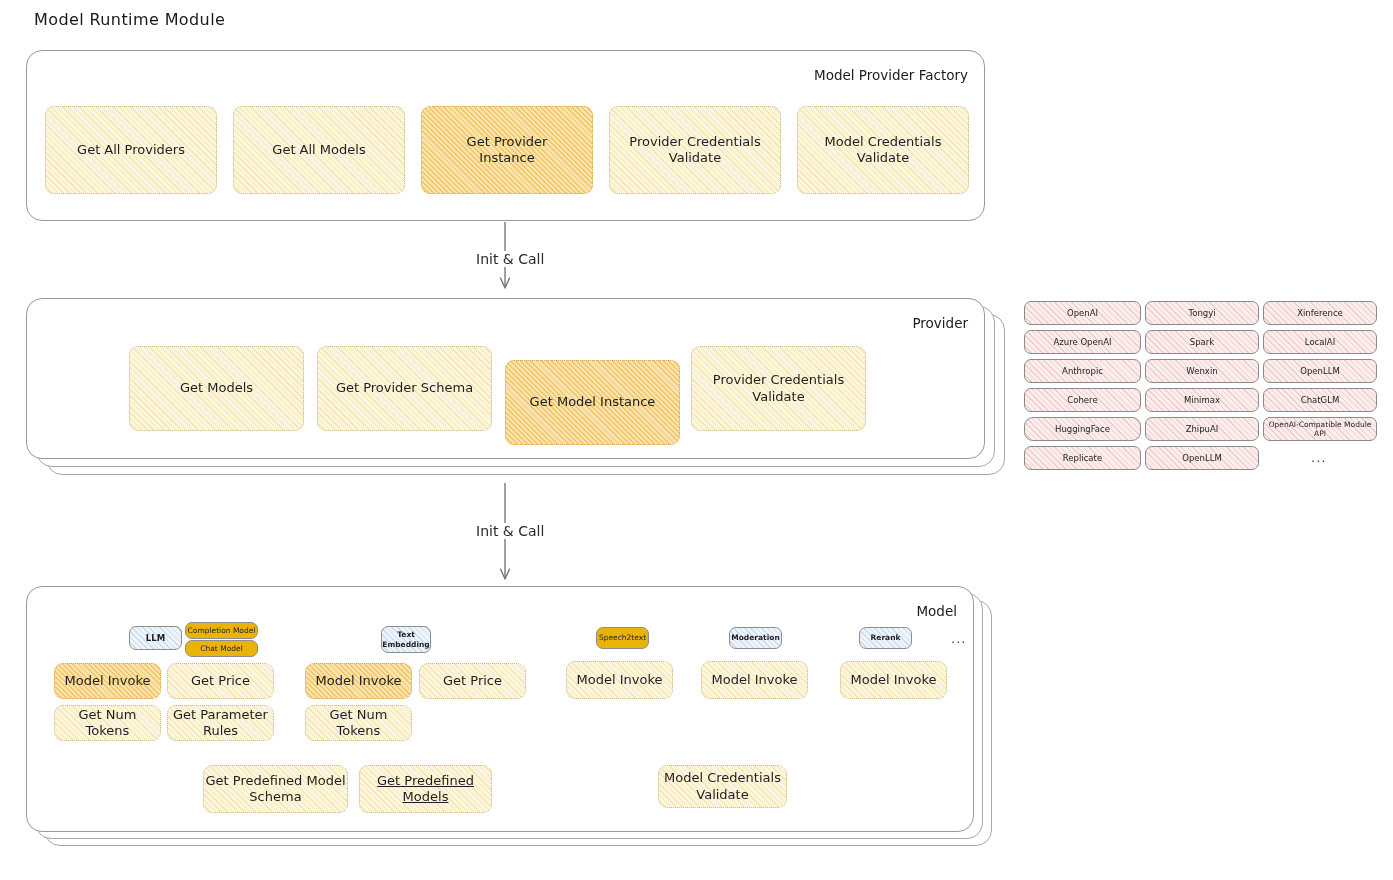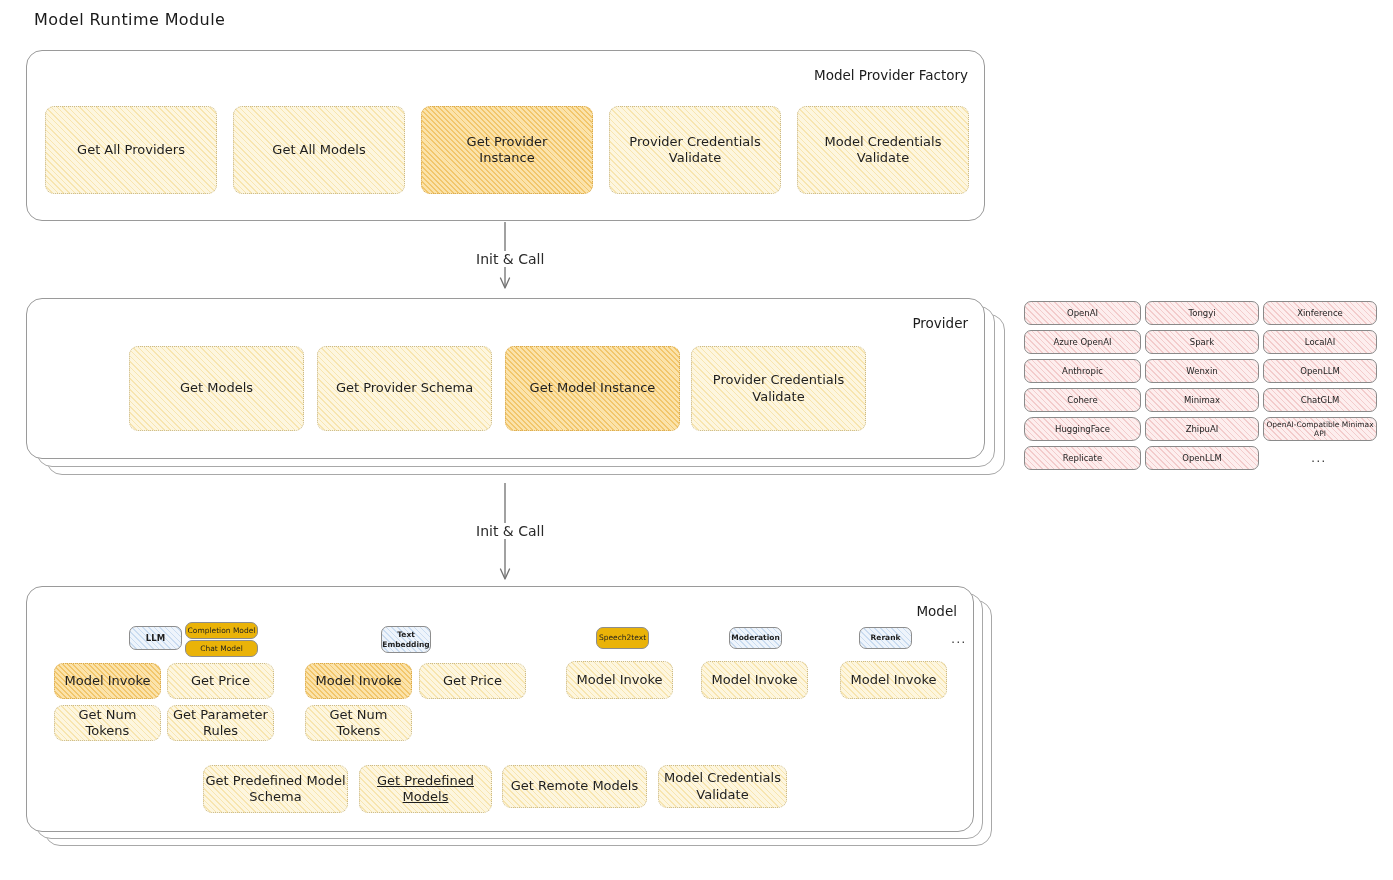--- a/index.html
+++ b/index.html
@@ -150,21 +150,21 @@
   <div class="stack-layer" style="left:36px;top:306px;width:959px;height:161px;"></div>
 
   <div class="container" style="left:26px;top:298px;width:959px;height:161px;">
     <div class="container-title">Provider</div>
   </div>
 
   <div class="node n-yellow fs13" style="left:129px;top:346px;width:175px;height:85px;">Get Models</div>
 
   <div class="node n-yellow fs13" style="left:317px;top:346px;width:175px;height:85px;">Get Provider Schema</div>
 
-  <div class="node n-orange fs13" style="left:505px;top:346px;width:175px;height:85px;">Get Model Instance</div>
+  <div class="node n-orange fs13" style="left:505px;top:360px;width:175px;height:85px;">Get Model Instance</div>
 
   <div class="node n-yellow fs13" style="left:691px;top:346px;width:175px;height:85px;">Provider Credentials
 Validate</div>
 
   <div class="node n-pink fs9" style="left:1024px;top:301px;width:117px;height:24px;">OpenAI</div>
   <div class="node n-pink fs9" style="left:1024px;top:330px;width:117px;height:24px;">Azure OpenAI</div>
   <div class="node n-pink fs9" style="left:1024px;top:359px;width:117px;height:24px;">Anthropic</div>
   <div class="node n-pink fs9" style="left:1024px;top:388px;width:117px;height:24px;">Cohere</div>
   <div class="node n-pink fs9" style="left:1024px;top:417px;width:117px;height:24px;border-radius:9px;">HuggingFace</div>
   <div class="node n-pink fs9" style="left:1024px;top:446px;width:117px;height:24px;">Replicate</div>
@@ -173,21 +173,21 @@
   <div class="node n-pink fs9" style="left:1145px;top:330px;width:114px;height:24px;">Spark</div>
   <div class="node n-pink fs9" style="left:1145px;top:359px;width:114px;height:24px;">Wenxin</div>
   <div class="node n-pink fs9" style="left:1145px;top:388px;width:114px;height:24px;">Minimax</div>
   <div class="node n-pink fs9" style="left:1145px;top:417px;width:114px;height:24px;">ZhipuAI</div>
   <div class="node n-pink fs9" style="left:1145px;top:446px;width:114px;height:24px;">OpenLLM</div>
 
   <div class="node n-pink fs9" style="left:1263px;top:301px;width:114px;height:24px;">Xinference</div>
   <div class="node n-pink fs9" style="left:1263px;top:330px;width:114px;height:24px;">LocalAI</div>
   <div class="node n-pink fs9" style="left:1263px;top:359px;width:114px;height:24px;">OpenLLM</div>
   <div class="node n-pink fs9" style="left:1263px;top:388px;width:114px;height:24px;">ChatGLM</div>
-  <div class="node n-pink fs8" style="left:1263px;top:417px;width:114px;height:24px;">OpenAI-Compatible Minimax API</div>
+  <div class="node n-pink fs8" style="left:1263px;top:417px;width:114px;height:24px;">OpenAI-Compatible Module API</div>
   <div class="ellipsis" style="left:1311px;top:450px;">...</div>
 
   <svg class="arrow-svg" style="left:495px;top:483px;width:20px;height:100px;" viewBox="0 0 20 100">
     <line x1="10" y1="0" x2="10" y2="94" stroke="#6f6f6f" stroke-width="1.3"></line>
     <path d="M5.5 86 L10 96 L14.5 86" fill="none" stroke="#6f6f6f" stroke-width="1.3" stroke-linecap="round" stroke-linejoin="round"></path>
   </svg>
   <div class="arrow-label" style="left:472px;top:523px;">Init &amp; Call</div>
 
   <div class="stack-layer" style="left:44px;top:600px;width:948px;height:246px;"></div>
   <div class="stack-layer" style="left:35px;top:593px;width:948px;height:246px;"></div>
@@ -221,17 +221,16 @@
 
   <div class="node n-blue fs8" style="left:859px;top:627px;width:53px;height:22px;">Rerank</div>
   <div class="node n-yellow fs13" style="left:840px;top:661px;width:107px;height:38px;">Model Invoke</div>
 
   <div class="ellipsis" style="left:951px;top:631px;">...</div>
 
   <div class="node n-yellow fs13" style="left:203px;top:765px;width:145px;height:48px;">Get Predefined Model
 Schema</div>
   <div class="node n-yellow fs13" style="left:359px;top:765px;width:133px;height:48px;text-decoration:underline;">Get Predefined
 Models</div>
-  <div class="node n-yellow fs13" style="left:502px;top:765px;width:145px;height:43px;">Get Remote Models</div>
   <div class="node n-yellow fs13" style="left:658px;top:765px;width:129px;height:43px;">Model Credentials
 Validate</div>
 
 </div>
 
 </body></html>

